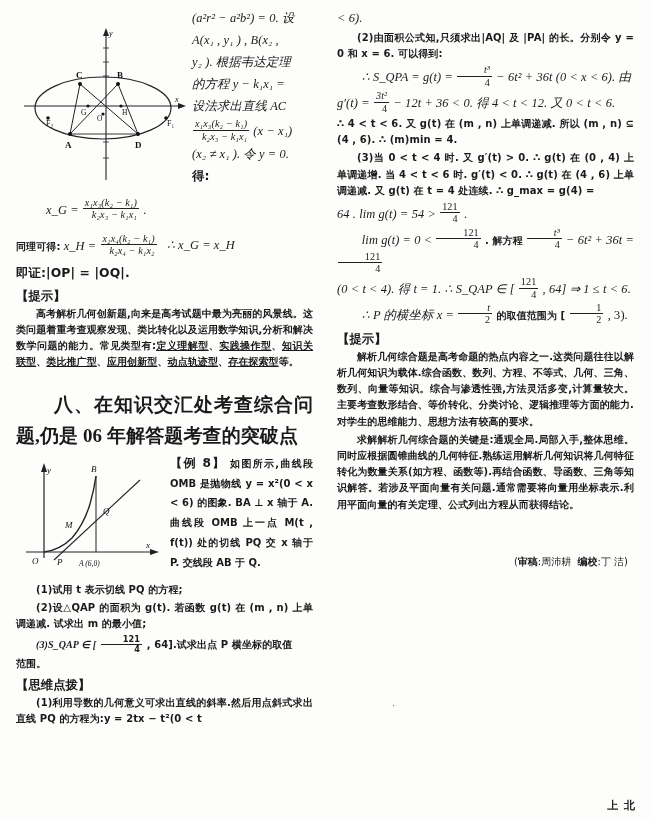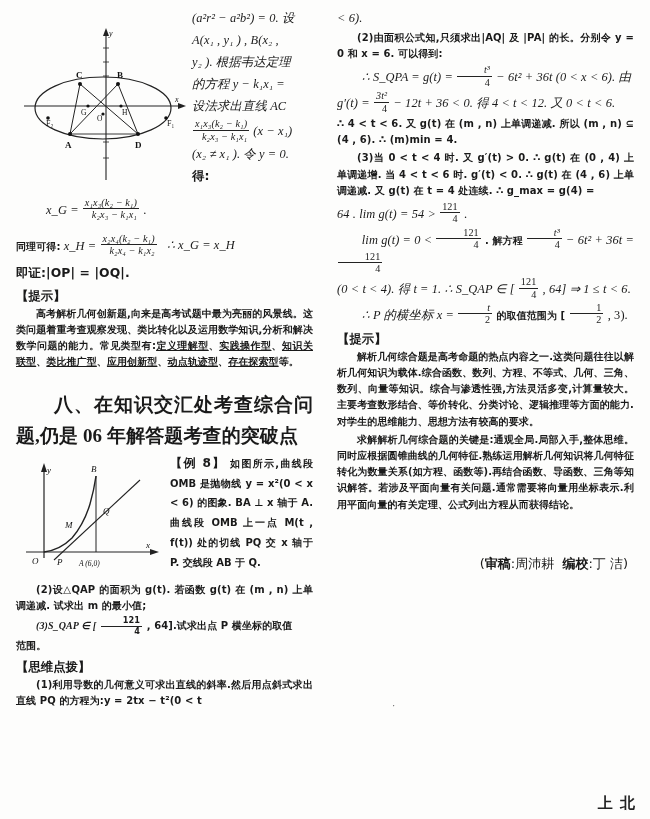--- a/index.html
+++ b/index.html
@@ -71,30 +71,30 @@
     font-size: 12.4px;
     margin: 5px 0 1px 0;
   }
   .figwrap-ellipse { margin: 10px 0 6px 2px; }
   .example-block { display: flex; align-items: flex-start; gap: 4px; }
   .example-fig { flex: 0 0 auto; padding-top: 4px; }
   .example-text { flex: 1 1 auto; font-size: 12.2px; line-height: 1.62; text-align: justify; }
   .credit {
     margin-top: 42px;
     text-align: right;
-    font-size: 13px;
+    font-size: 10px;
     font-family: "DejaVu Sans", "Liberation Sans", sans-serif;
     padding-right: 6px;
   }
   .credit .lbl { font-weight: 700; }
   .corner-mark {
     position: absolute;
     right: 14px;
     bottom: 6px;
-    font-size: 15px;
+    font-size: 11px;
     font-family: "DejaVu Sans", sans-serif;
     font-weight: 700;
     color: #222;
     letter-spacing: 1px;
   }
   .dot-mark {
     position: absolute;
     left: 392px;
     bottom: 108px;
     font-size: 10px;
@@ -226,20 +226,21 @@
             <text x="87" y="56" font-size="9" font-style="italic" fill="#111">Q</text>
             <text x="75" y="14" font-size="9" font-style="italic" fill="#111">B</text>
           </svg>
         </div>
         <div class="example-text">
           <span class="cnb">【例 8】</span>
           <span class="cn">如图所示,曲线段 OMB 是抛物线 y = x²(0 &lt; x &lt; 6) 的图象. BA ⊥ x 轴于 A. 曲线段 OMB 上一点 M(t , f(t)) 处的切线 PQ 交 x 轴于 P. 交线段 AB 于 Q.</span>
         </div>
       </div>
 
+      <p class="indent cn">(1)试用 t 表示切线 PQ 的方程;</p>
       <p class="indent cn">(2)设△QAP 的面积为 g(t). 若函数 g(t) 在 (m , n) 上单调递减. 试求出 m 的最小值;</p>
       <p class="indent cn">
         <span class="math">(3)S_QAP ∈ [</span>
         <span class="frac">
           <span class="num">121</span>
           <span class="den">4</span>
         </span>
         <span>, 64].试求出点 P 横坐标的取值</span>
       </p>
       <p class="cn">范围。</p>

